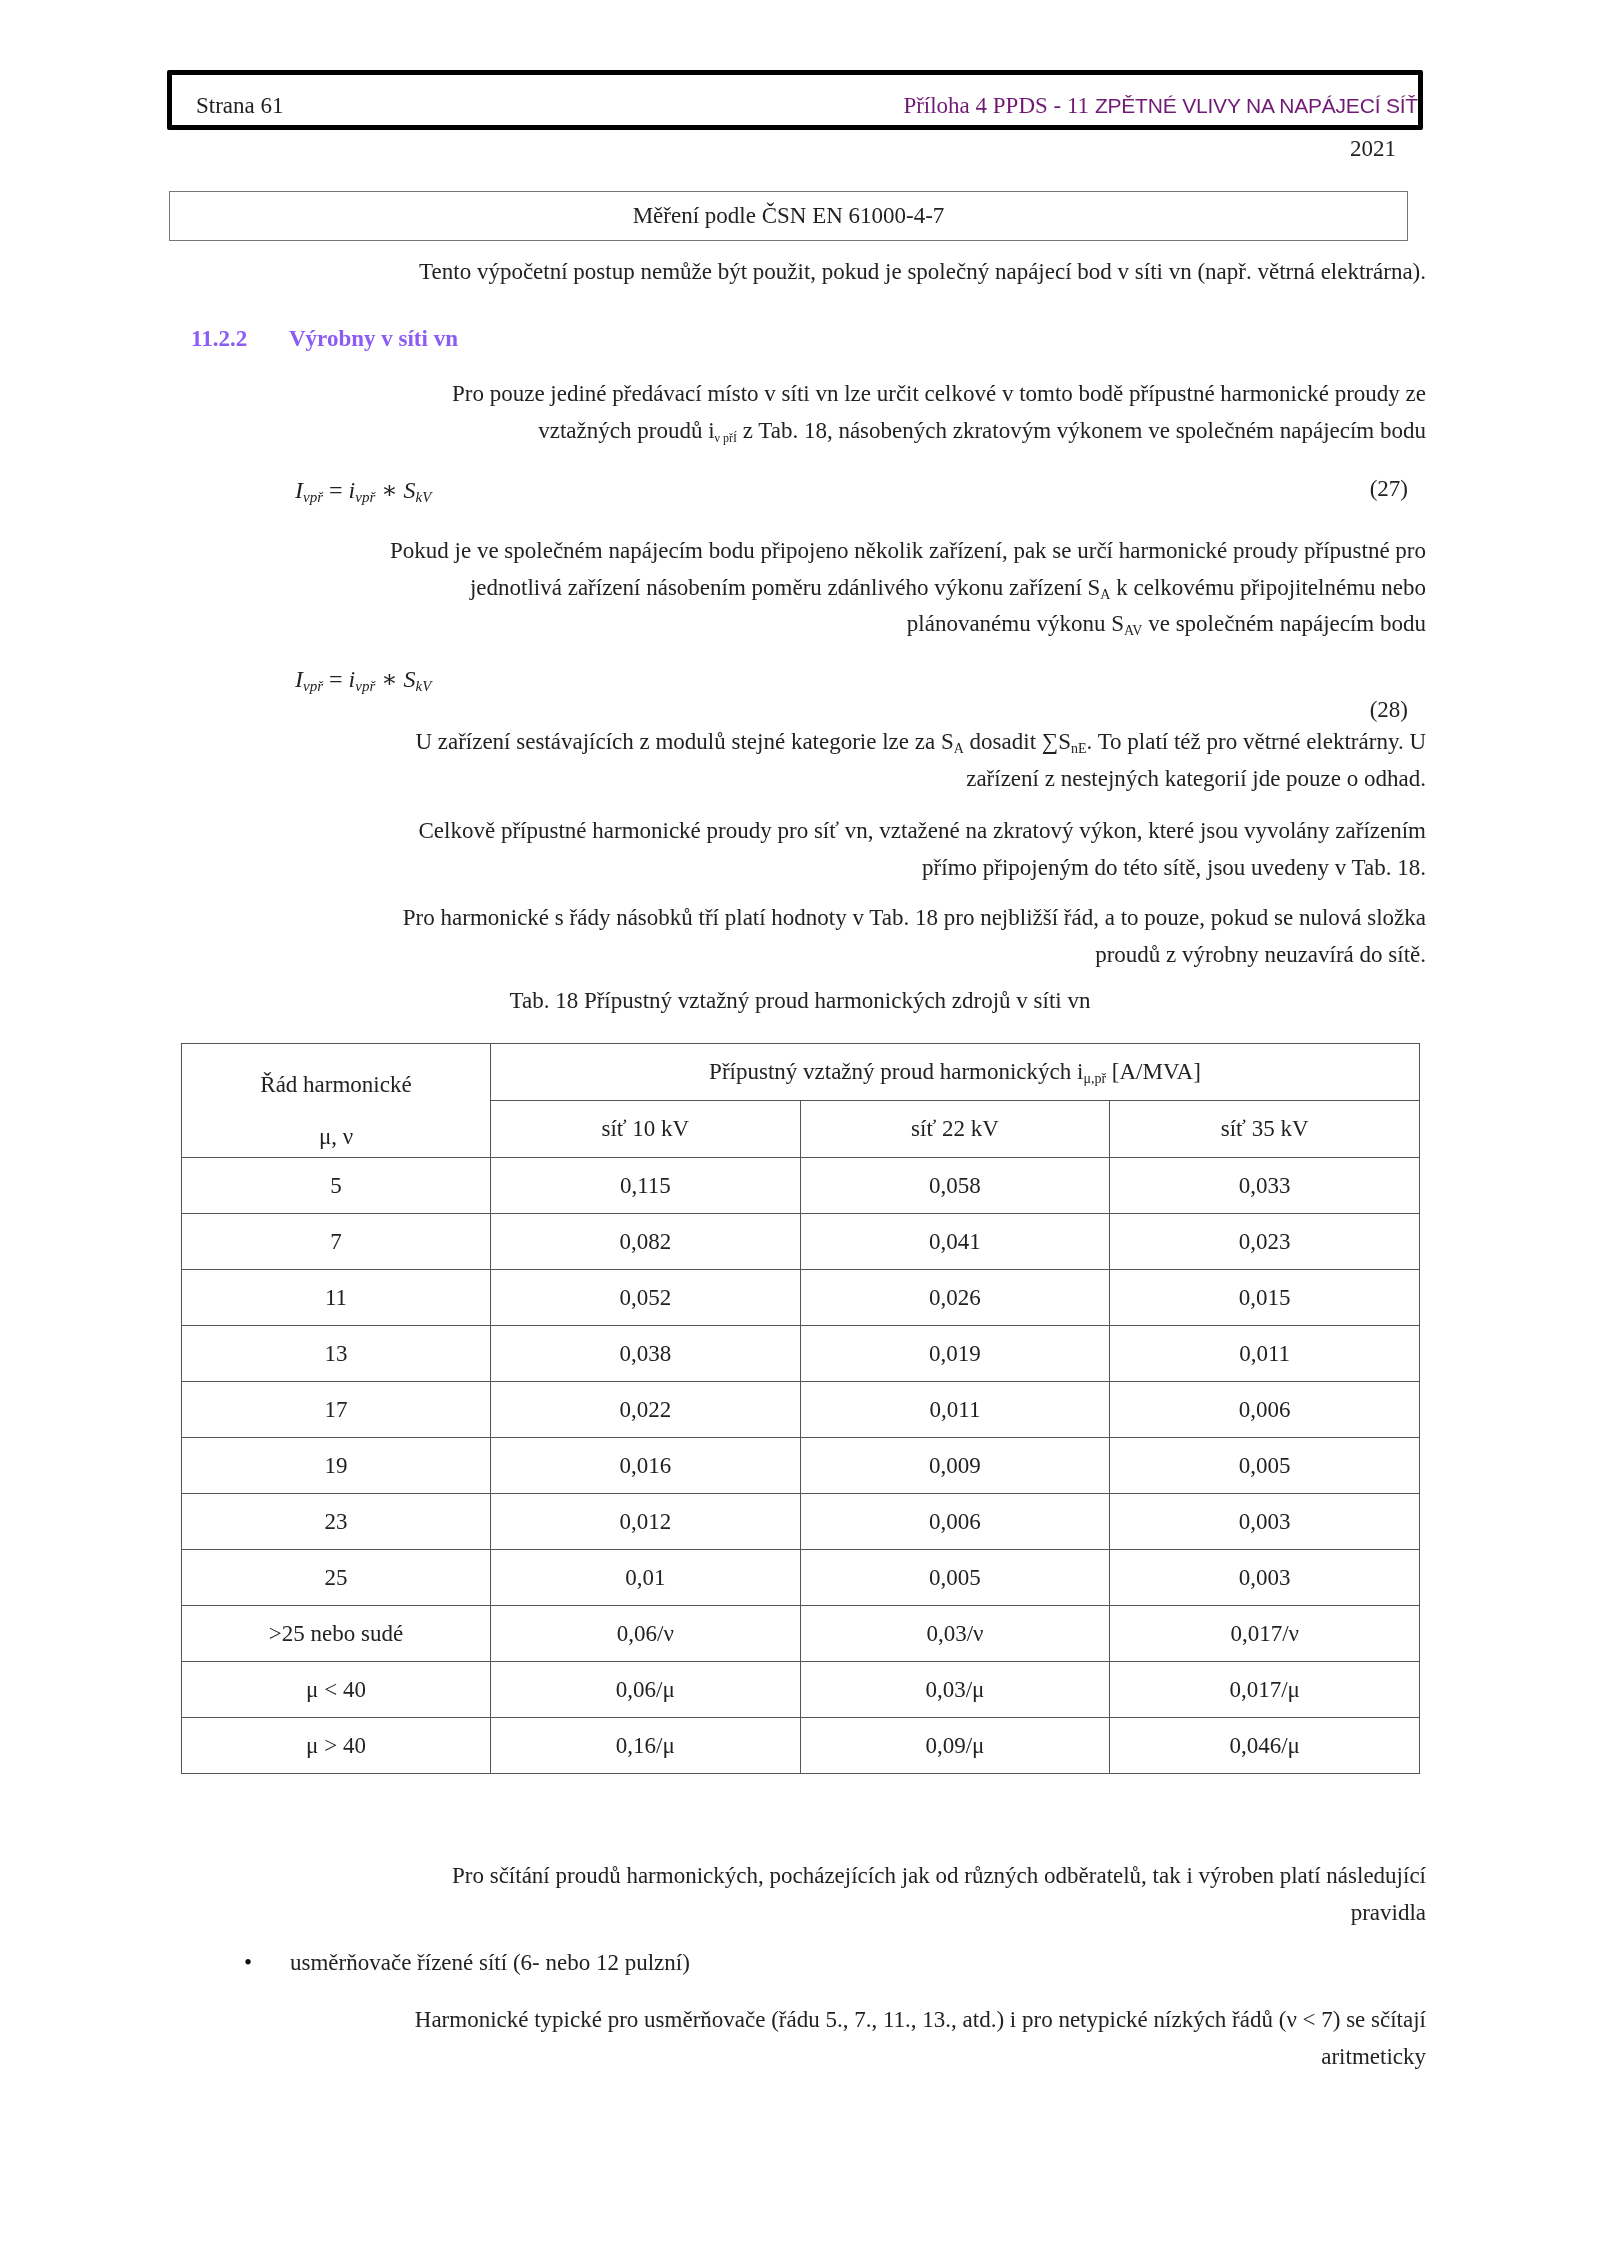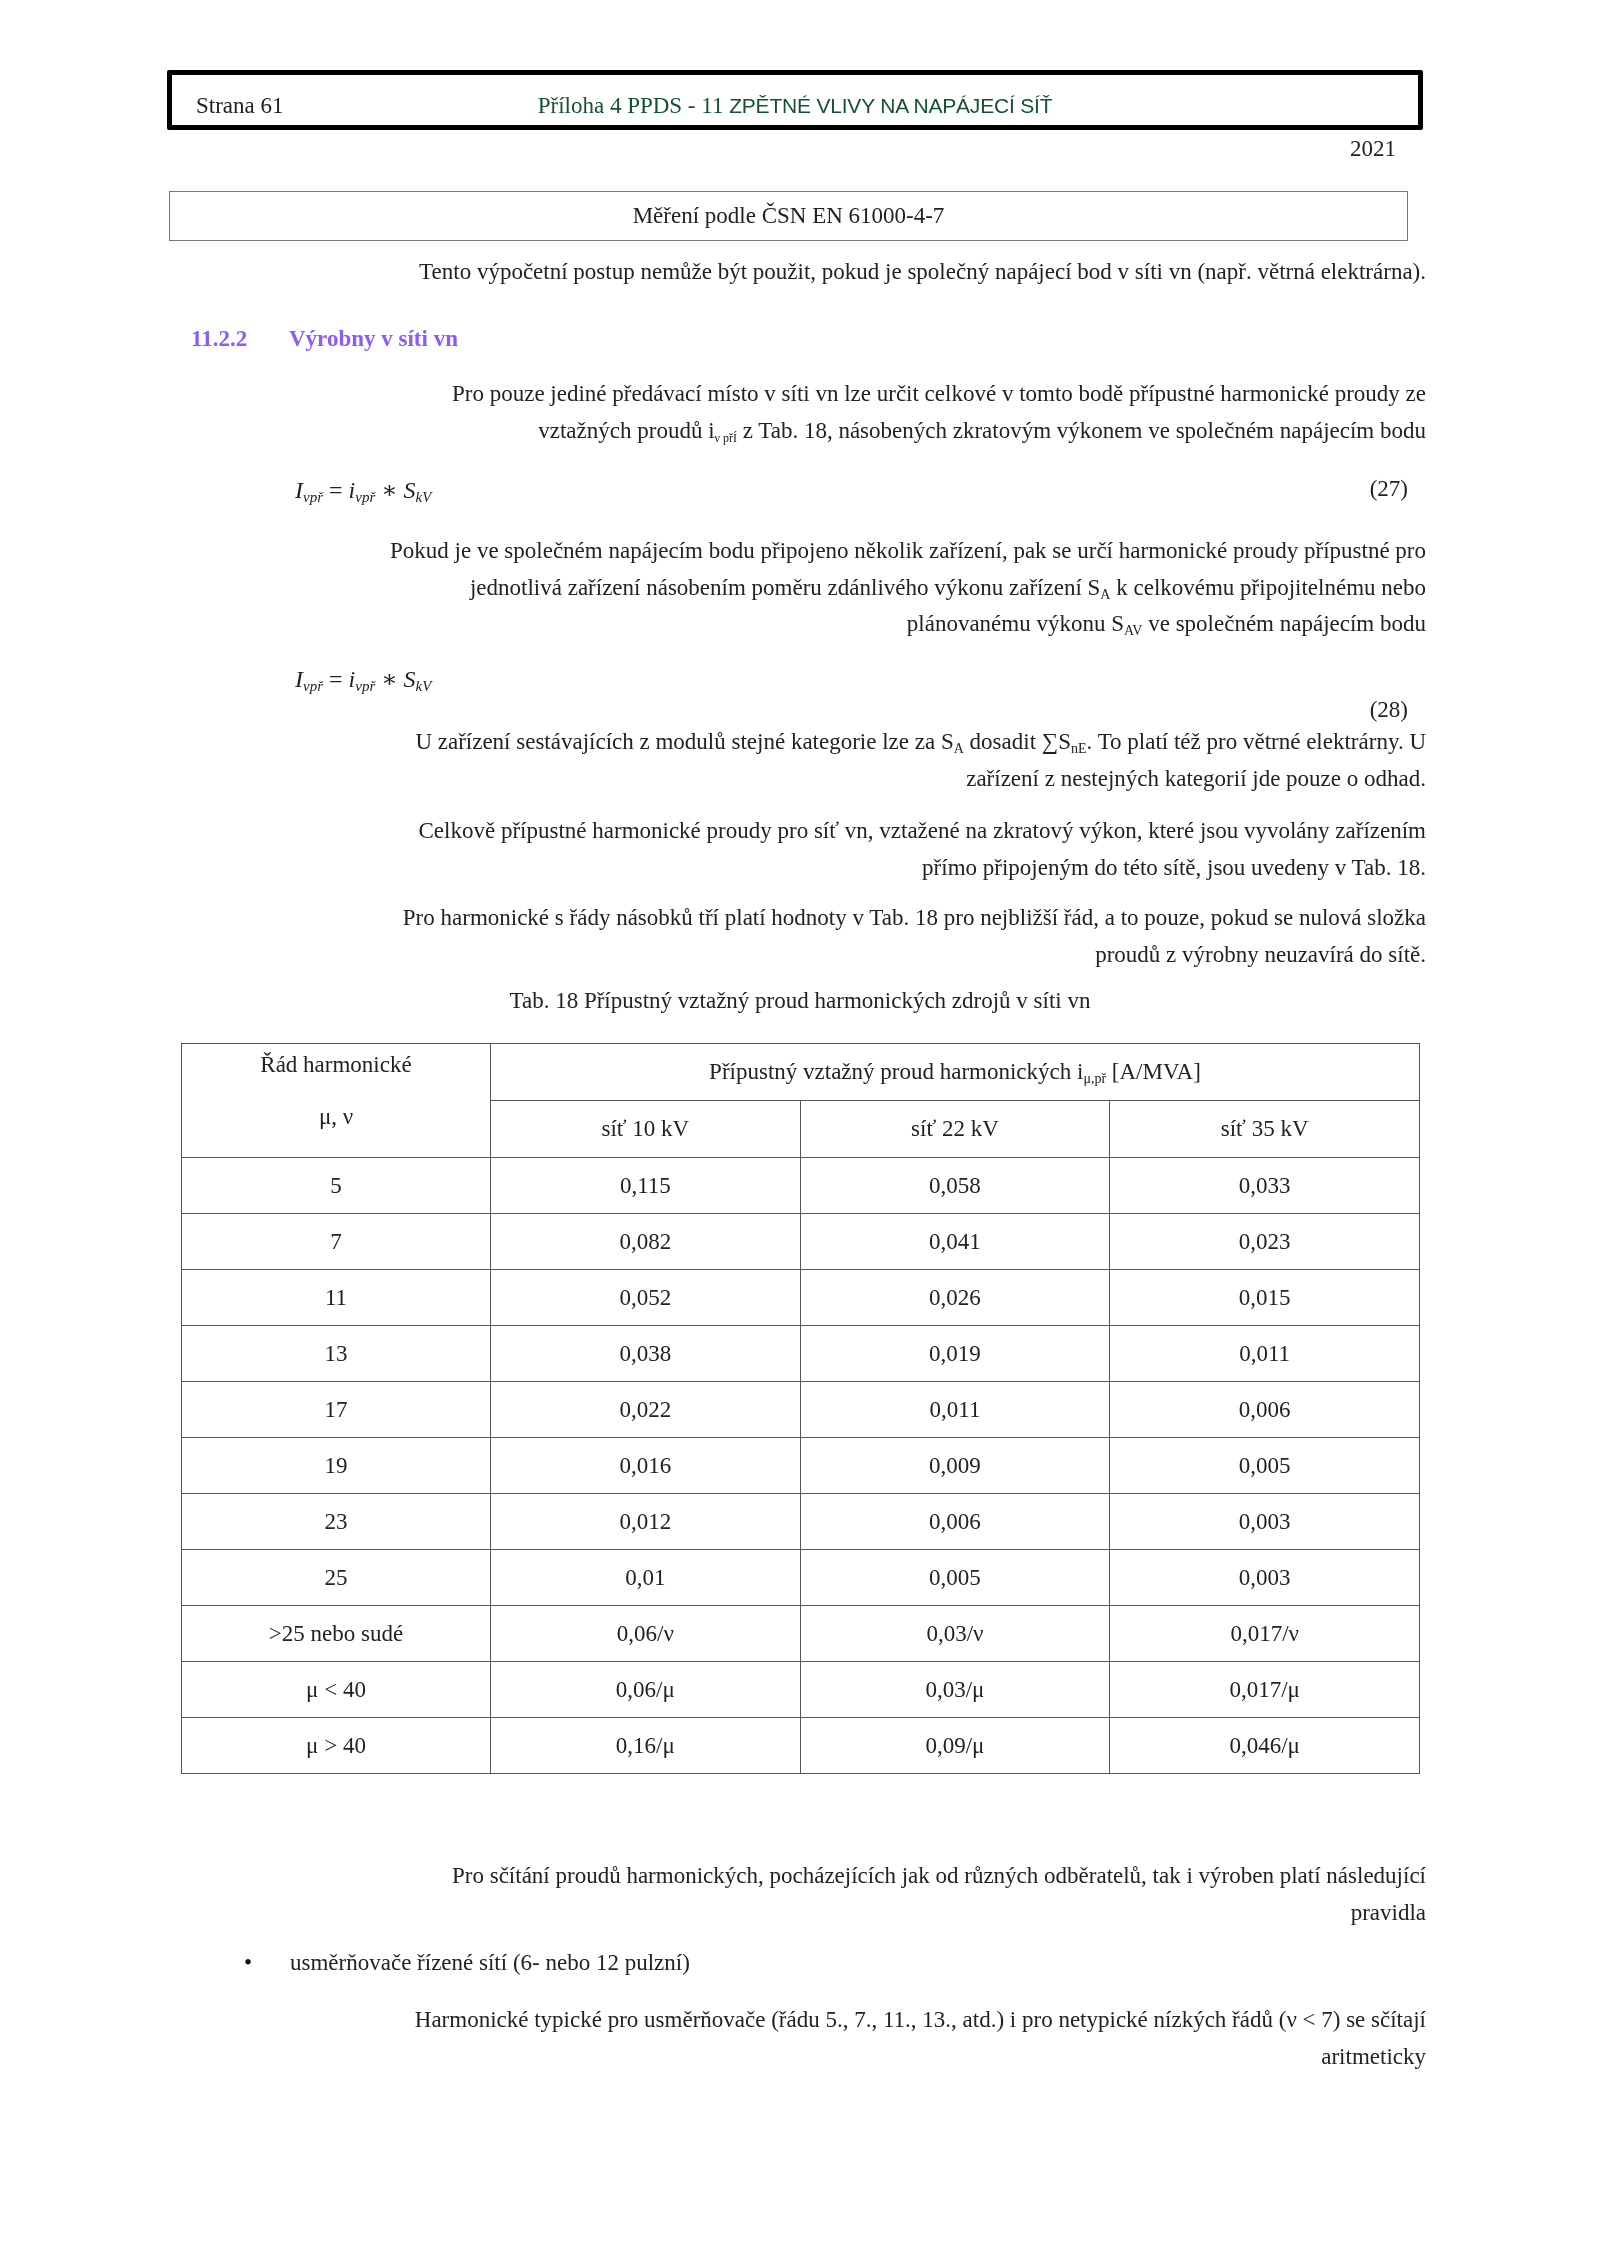--- a/index.html
+++ b/index.html
@@ -6,21 +6,21 @@
   body {
     width: 1600px; height: 2262px; position: relative; overflow: hidden;
     font-family: "Liberation Serif", "DejaVu Serif", serif;
     color: #1a1a1a;
   }
   .page-header {
     position: absolute; left: 167px; top: 70px; width: 1256px; height: 60px;
     border: 5px solid #000; box-sizing: border-box; border-radius: 2px;
   }
   .page-header .ph-left { position: absolute; left: 24px; top: 18px; font-size: 23px; color: #222; }
-  .page-header .ph-center { position: absolute; left: 0; right: 0; top: 18px; text-align: center; font-size: 23px; color: #14532d; }
+  .page-header .ph-center { position: absolute; left: 0; right: 0; top: 18px; text-align: right; font-size: 23px; color: #701a75; }
   .page-header .ph-center .sans { font-family: "Liberation Sans", "DejaVu Sans", sans-serif; font-size: 21px; letter-spacing: -0.2px; }
   .page-header .ph-right { position: absolute; right: 22px; top: 18px; font-size: 23px; color: #222; margin-top: 43px; }
 
   .measure-box {
     position: absolute; left: 169px; top: 191px; width: 1239px; height: 50px;
     border: 1.5px solid #777; box-sizing: border-box;
     text-align: center; font-size: 23px; line-height: 47px; color: #222;
   }
   .p {
     position: absolute; left: 191px; width: 1235px;
@@ -44,21 +44,21 @@
     font-size: 23px; color: #222;
   }
   table.harm td, table.harm th {
     border: 1.5px solid #555; text-align: center; vertical-align: middle; font-weight: normal;
     padding: 0;
   }
   table.harm tr.h1 th { height: 56px; }
   table.harm tr.h2 th { height: 56px; }
   table.harm tr.row td { height: 55px; }
   table.harm .c0 { width: 309px; }
-  table.harm .rowhead-top { display:block; margin-top: 8px; }
+  table.harm .rowhead-top { display:block; margin-top: 28px; }
   table.harm .rowhead-bot { display:block; margin-top: 26px; }
 
   .bullet { position: absolute; left: 244px; font-size: 23px; color: #111; }
   .bullet-text { position: absolute; left: 290px; font-size: 23px; color: #222; }
 </style>
 </head>
 <body>
 
 <div class="page-header">
   <span class="ph-left">Strana 61</span>

